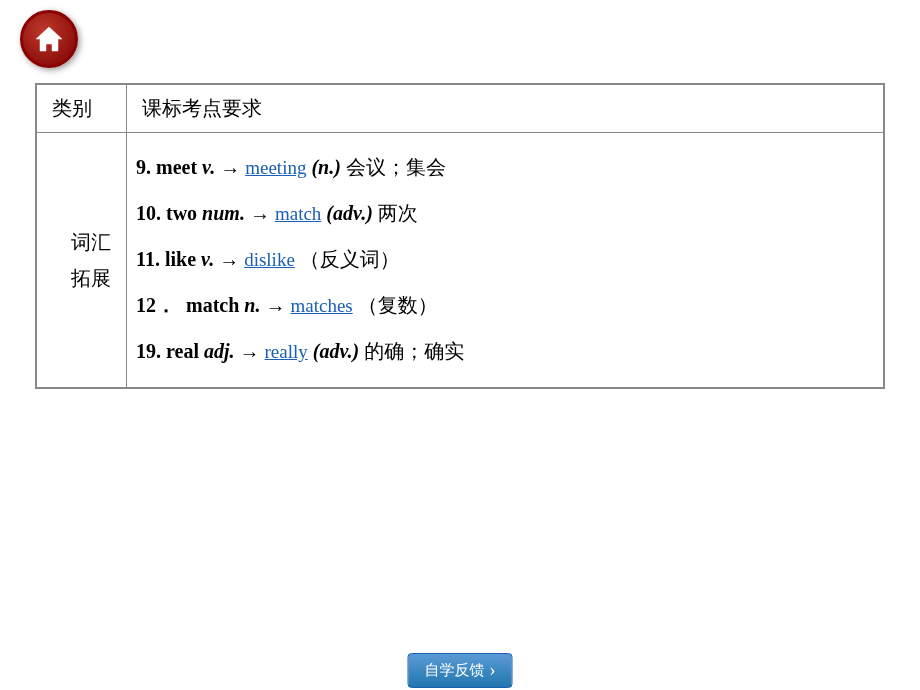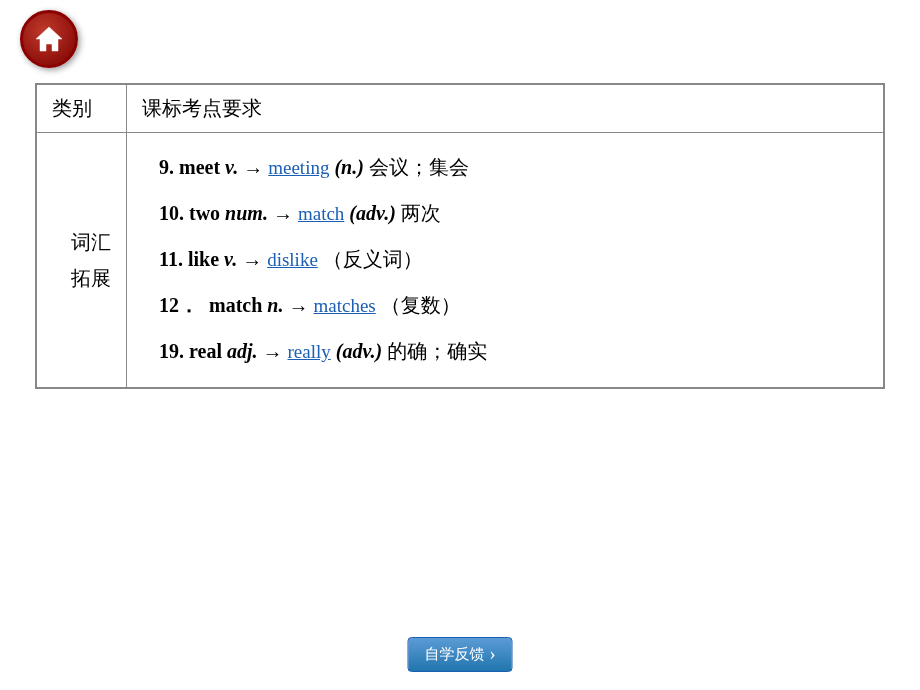--- a/index.html
+++ b/index.html
@@ -77,21 +77,21 @@
 
     .category-cell {
       text-align: right;
       vertical-align: middle;
       font-size: 20px;
       width: 90px;
       line-height: 1.8;
     }
 
     .content-cell {
-      padding: 12px 32px;
+      padding: 12px 9px;
       font-size: 20px;
       line-height: 2.2;
     }
 
     .row-item {
       display: block;
       margin-bottom: 2px;
     }
 
     
@@ -116,21 +116,21 @@
 
     .part-of-speech {
       font-style: italic;
       font-family: "Times New Roman", serif;
       font-weight: bold;
     }
 
     
     .footer {
       position: absolute;
-      bottom: 18px;
+      bottom: 2px;
       left: 50%;
       transform: translateX(-50%);
       display: flex;
       gap: 20px;
     }
 
     .footer-btn {
       background: linear-gradient(to bottom, #5b9bd5, #2176ae);
       color: #ffffff;
       border: 1.5px solid #1a5fb4;

